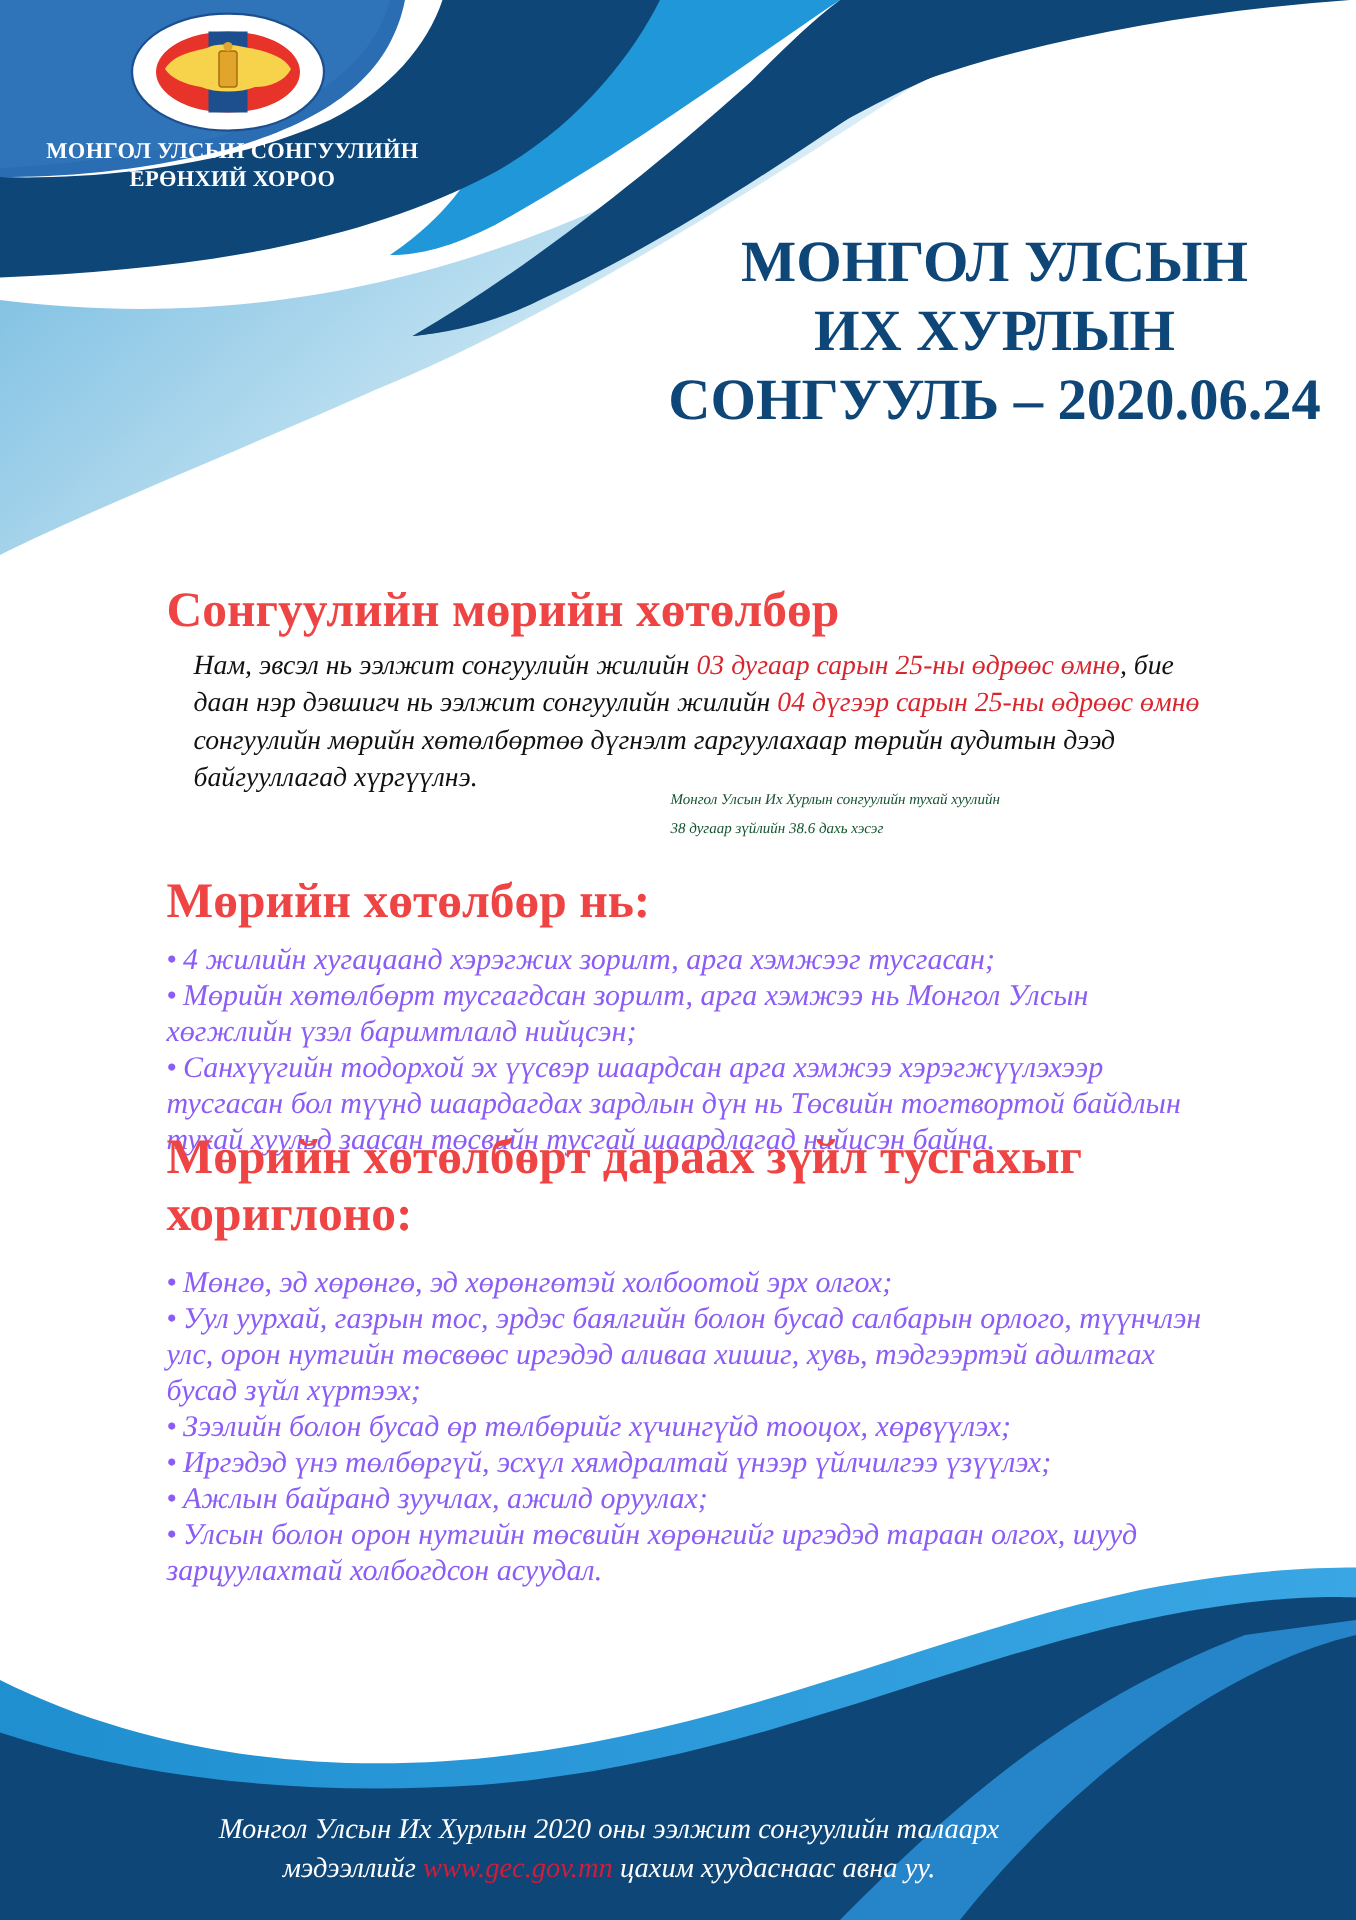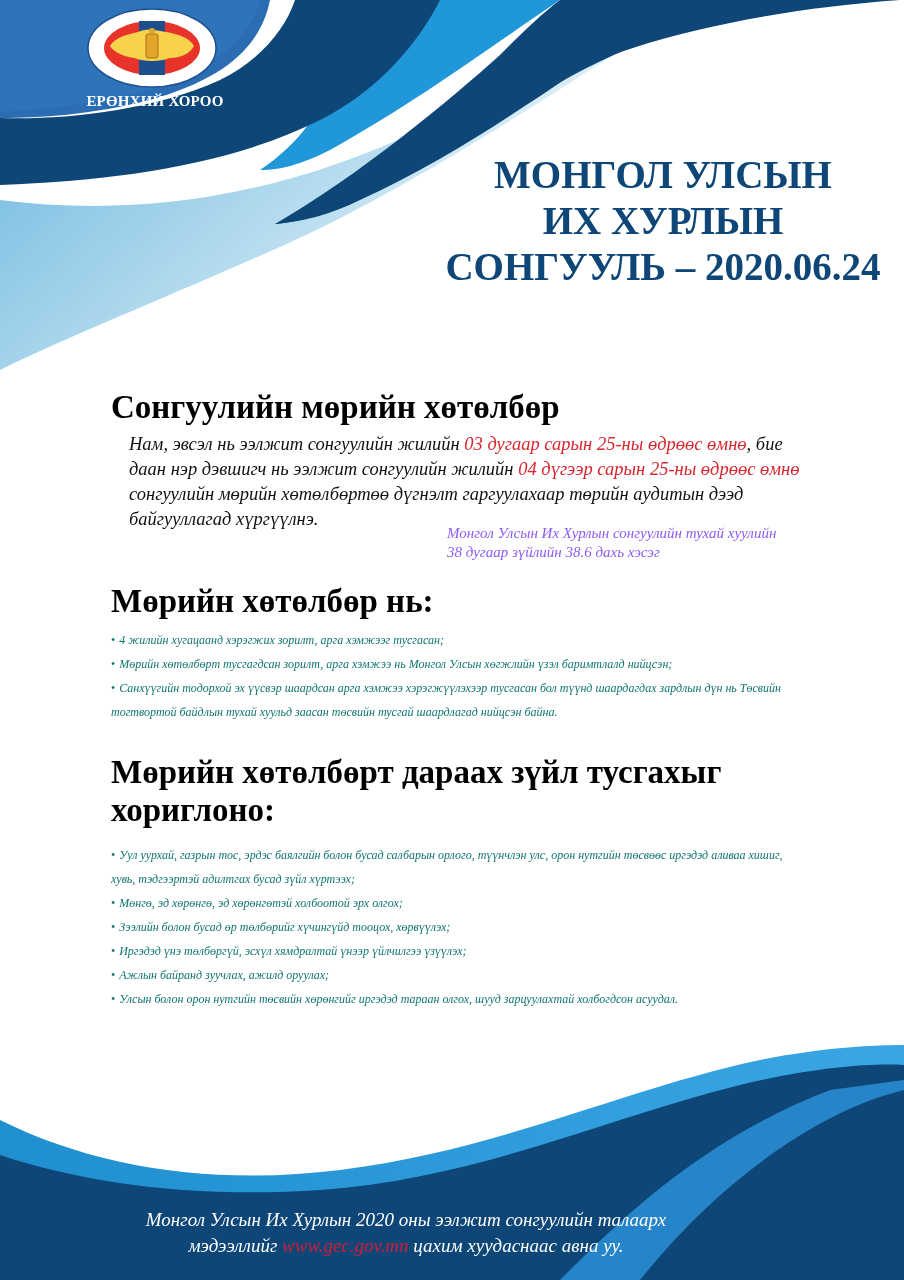--- a/index.html
+++ b/index.html
@@ -6,27 +6,27 @@
   body { width: 904px; height: 1280px; position: relative; overflow: hidden; background: #ffffff; font-family: "Liberation Serif", serif; }
   .bg { position: absolute; left: 0; top: 0; width: 904px; height: 1280px; z-index: 0; }
   .layer { position: absolute; z-index: 2; }
 
   .logo { left: 86px; top: 8px; width: 132px; height: 80px; }
   .org-name { left: 0; top: 92px; width: 310px; text-align: center; color: #ffffff; font-weight: bold; font-size: 15px; line-height: 19px; letter-spacing: 0.2px; }
 
   .main-title { left: 428px; top: 152px; width: 470px; text-align: center; color: #0d4677; font-weight: bold; font-size: 39px; line-height: 46px; }
 
   .section { left: 111px; width: 700px; }
-  .h1 { color: #000000; font-weight: bold; font-size: 33px; line-height: 38px; margin: 0; }
+  .h1 { color: #ef4444; font-weight: bold; font-size: 33px; line-height: 38px; margin: 0; }
   .para { font-style: italic; font-size: 18.5px; line-height: 25px; color: #111; margin: 18px; }
   .red { color: #d9252e; }
-  .citation { position: absolute; left: 447px; top: 524px; font-style: italic; font-size: 15px; line-height: 19px; color: #8b5cf6; z-index: 2; }
+  .citation { position: absolute; left: 447px; top: 524px; font-style: italic; font-size: 10px; line-height: 19px; color: #14532d; z-index: 2; }
 
   .bullets { list-style: none; padding: 0; margin: 0; }
-  .bullets li { font-style: italic; font-size: 12px; line-height: 24px; color: #0f766e; }
+  .bullets li { font-style: italic; font-size: 20px; line-height: 24px; color: #8b5cf6; }
   .bullets li .dot { font-style: normal; margin-right: 4px; }
 
   .footer-text { left: 0; top: 1207px; width: 812px; text-align: center; color: #ffffff; font-style: italic; font-size: 19px; line-height: 26px; }
   .footer-link { color: #d01d3a; text-decoration: none; }
 </style>
 </head>
 <body>
 
 <svg class="bg" viewBox="0 0 904 1280" preserveAspectRatio="none">
   <defs>
@@ -66,20 +66,21 @@
     <ellipse cx="66" cy="40" rx="64" ry="39" fill="#ffffff" stroke="#1d4f8f" stroke-width="1.5"></ellipse>
     <ellipse cx="66" cy="40" rx="48" ry="27" fill="#e8332a"></ellipse>
     <rect x="53" y="13" width="26" height="54" fill="#1d4f8f"></rect>
     <path d="M24 38 C 30 28, 44 26, 52 24 C 60 20, 70 22, 80 24 C 92 26, 104 30, 108 38 C 104 46, 94 50, 84 50 C 74 54, 58 54, 48 50 C 36 48, 28 44, 24 38 Z" fill="#f6d34a"></path>
     <rect x="60" y="26" width="12" height="24" rx="2" fill="#e0a52a" stroke="#a86d16" stroke-width="1"></rect>
     <circle cx="66" cy="23" r="3" fill="#e0a52a"></circle>
   </svg>
 </div>
 
 <div class="layer org-name">
+  <div>МОНГОЛ УЛСЫН СОНГУУЛИЙН</div>
   <div>ЕРӨНХИЙ ХОРОО</div>
 </div>
 
 <div class="layer main-title">
   <div>МОНГОЛ УЛСЫН</div>
   <div>ИХ ХУРЛЫН</div>
   <div>СОНГУУЛЬ – 2020.06.24</div>
 </div>
 
 <div class="layer section" style="top:388px;">
@@ -100,22 +101,22 @@
     <li><span class="dot">•</span><span>Санхүүгийн тодорхой эх үүсвэр шаардсан арга хэмжээ хэрэгжүүлэхээр тусгасан бол түүнд шаардагдах зардлын дүн нь Төсвийн тогтвортой байдлын тухай хуульд заасан төсвийн тусгай шаардлагад нийцсэн байна.</span></li>
   </ul>
 </div>
 
 <div class="layer section" style="top:753px;">
   <h1 class="h1">
     <div>Мөрийн хөтөлбөрт дараах зүйл тусгахыг</div>
     <div>хориглоно:</div>
   </h1>
   <ul class="bullets" style="margin-top:14px; width:690px;">
+    <li><span class="dot">•</span><span>Мөнгө, эд хөрөнгө, эд хөрөнгөтэй холбоотой эрх олгох;</span></li>
     <li><span class="dot">•</span><span>Уул уурхай, газрын тос, эрдэс баялгийн болон бусад салбарын орлого, түүнчлэн улс, орон нутгийн төсвөөс иргэдэд аливаа хишиг, хувь, тэдгээртэй адилтгах бусад зүйл хүртээх;</span></li>
-    <li><span class="dot">•</span><span>Мөнгө, эд хөрөнгө, эд хөрөнгөтэй холбоотой эрх олгох;</span></li>
     <li><span class="dot">•</span><span>Зээлийн болон бусад өр төлбөрийг хүчингүйд тооцох, хөрвүүлэх;</span></li>
     <li><span class="dot">•</span><span>Иргэдэд үнэ төлбөргүй, эсхүл хямдралтай үнээр үйлчилгээ үзүүлэх;</span></li>
     <li><span class="dot">•</span><span>Ажлын байранд зуучлах, ажилд оруулах;</span></li>
     <li><span class="dot">•</span><span>Улсын болон орон нутгийн төсвийн хөрөнгийг иргэдэд тараан олгох, шууд зарцуулахтай холбогдсон асуудал.</span></li>
   </ul>
 </div>
 
 <div class="layer footer-text">
   <div>Монгол Улсын Их Хурлын 2020 оны ээлжит сонгуулийн талаарх</div>
   <div><span>мэдээллийг </span><a class="footer-link">www.gec.gov.mn</a><span> цахим хуудаснаас авна уу.</span></div>

